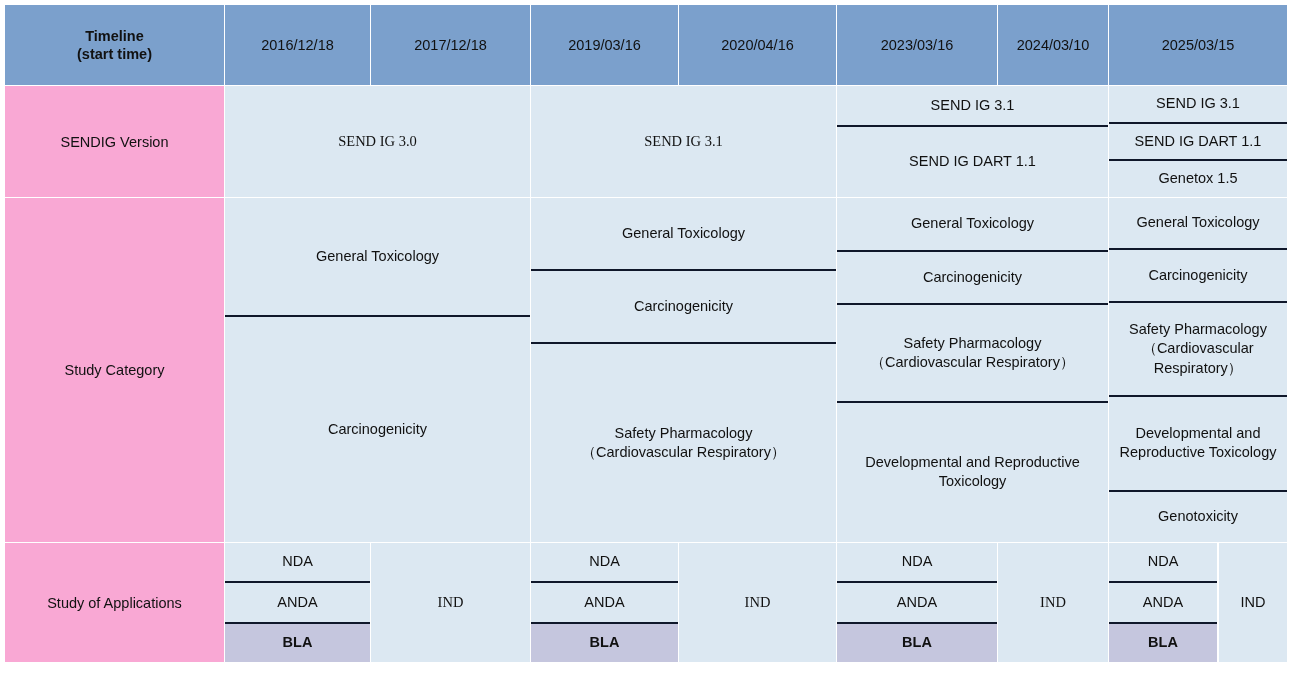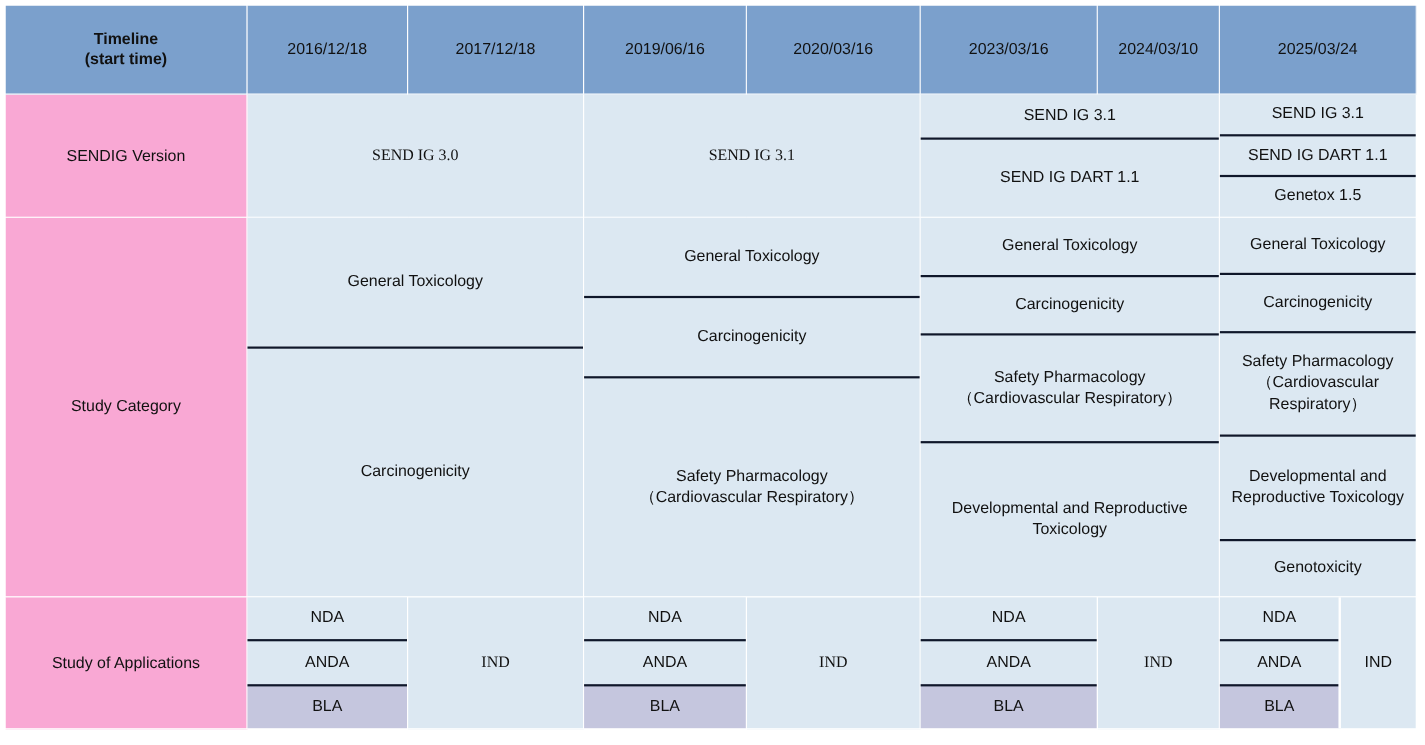--- a/index.html
+++ b/index.html
@@ -76,20 +76,21 @@
     line-height: 1.35;
     padding: 4px 6px;
     box-sizing: border-box;
     flex: 1 1 auto;
   }
   .sub + .sub {
     border-top: 2px solid #0f172a;
   }
   .sub.bla {
     background: #c5c6de;
+    font-weight: bold;
   }
   td.host {
     background: #ffffff;
     padding: 0;
     height: 0;
   }
   td.host > .stack { height: 100%; }
 
   .r-sendig { height: 112px; }
   .r-study  { height: 345px; }
@@ -113,25 +114,25 @@
       <col style="width:161px">
       <col style="width:111px">
       <col style="width:179px">
     </colgroup>
     <thead>
       <tr>
         <th style="white-space:pre-line;font-weight:bold;">Timeline
 (start time)</th>
         <th>2016/12/18</th>
         <th>2017/12/18</th>
-        <th>2019/06/16</th>
-        <th>2020/03/16</th>
+        <th>2019/03/16</th>
+        <th>2020/04/16</th>
         <th>2023/03/16</th>
         <th>2024/03/10</th>
-        <th>2025/03/24</th>
+        <th>2025/03/15</th>
       </tr>
     </thead>
     <tbody>
 
       <tr class="r-sendig">
         <td class="rowhead">SENDIG Version</td>
         <td class="cell cell-pad" colspan="2">SEND IG 3.0</td>
         <td class="cell cell-pad" colspan="2">SEND IG 3.1</td>
         <td class="host" colspan="2">
           <div class="stack">

